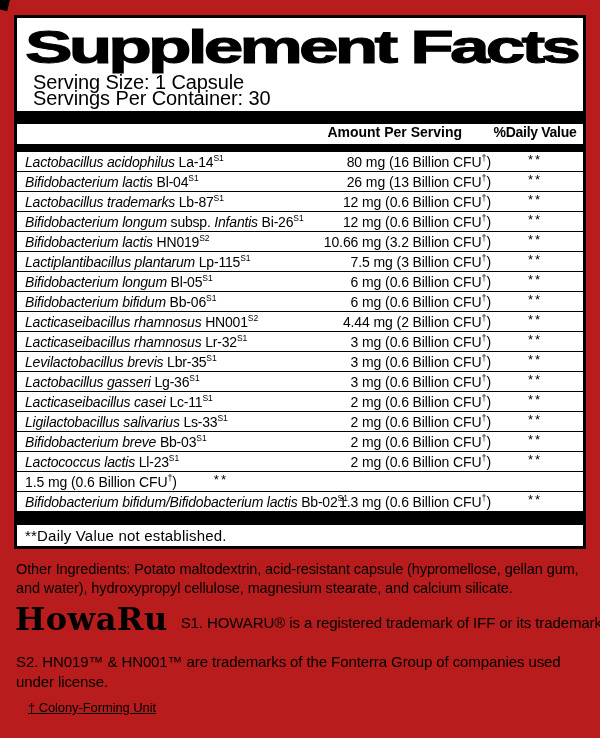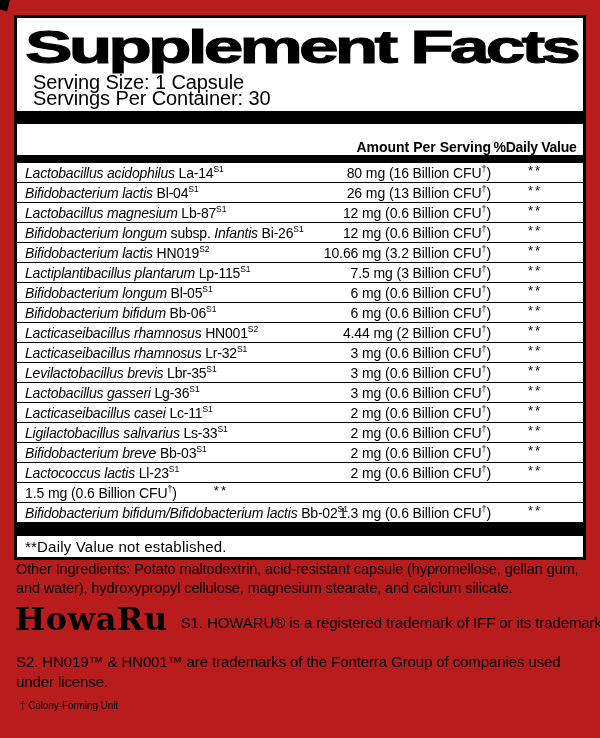--- a/index.html
+++ b/index.html
@@ -48,29 +48,29 @@
     line-height: 15.5px;
     margin-left: 16px;
     letter-spacing: -0.1px;
   }
   .bar { background: #000; width: 100%; }
   .bar-top { height: 13px; margin-top: 5px; }
   .bar-mid { height: 8px; }
   .bar-bottom { height: 13px; }
   .col-header {
     display: flex;
-    align-items: flex-end;
-    height: 31px;
+    align-items: flex-start;
+    height: 20px;
     padding: 0 4px 0 8px;
     font-weight: bold;
     font-size: 14px;
   }
   .col-header .spacer { flex: 1 1 0; }
   .amount-header { white-space: nowrap; text-align: right; }
-  .dv-header { width: 88px; text-align: center; white-space: nowrap; letter-spacing: -0.3px; }
+  .dv-header { width: 88px; text-align: center; white-space: nowrap; letter-spacing: -0.3px; margin-left: 29px; }
   .rows {}
   .row {
     display: flex;
     align-items: center;
     height: 20px;
     padding: 0 4px 0 8px;
     border-bottom: 1.5px solid #000;
     font-size: 14px;
   }
   .row .name {
@@ -131,23 +131,24 @@
   .s2-note {
     position: absolute;
     left: 16px; top: 652px;
     width: 574px;
     font-size: 15px;
     line-height: 19.5px;
     letter-spacing: -0.1px;
   }
   .cfu-note {
     position: absolute;
-    left: 20px; top: 700px;
-    font-size: 10px;
-    letter-spacing: -0.1px;
+    left: 28px; top: 700px;
+    font-size: 13px;
+    letter-spacing: -0.1px;
+    text-decoration: underline;
   }
 </style>
 </head>
 <body>
 
 <div class="page">
 
   <div class="corner-artifact"></div>
 
   <div class="facts-box">
@@ -176,21 +177,21 @@
     <span class="dv">**</span>
   </div>
 
   <div class="row">
     <span class="name"><i>Bifidobacterium lactis </i><span>Bl-04</span><sup class="strain-sup">S1</sup></span>
     <span class="amount">26 mg (13 Billion CFU<sup class="dagger-sup">†</sup>)</span>
     <span class="dv">**</span>
   </div>
 
   <div class="row">
-    <span class="name"><i>Lactobacillus magnesium </i><span>Lb-87</span><sup class="strain-sup">S1</sup></span>
+    <span class="name"><i>Lactobacillus trademarks </i><span>Lb-87</span><sup class="strain-sup">S1</sup></span>
     <span class="amount">12 mg (0.6 Billion CFU<sup class="dagger-sup">†</sup>)</span>
     <span class="dv">**</span>
   </div>
 
   <div class="row">
     <span class="name"><i>Bifidobacterium longum </i><span>subsp. </span><i>Infantis </i><span>Bi-26</span><sup class="strain-sup">S1</sup></span>
     <span class="amount">12 mg (0.6 Billion CFU<sup class="dagger-sup">†</sup>)</span>
     <span class="dv">**</span>
   </div>
 

